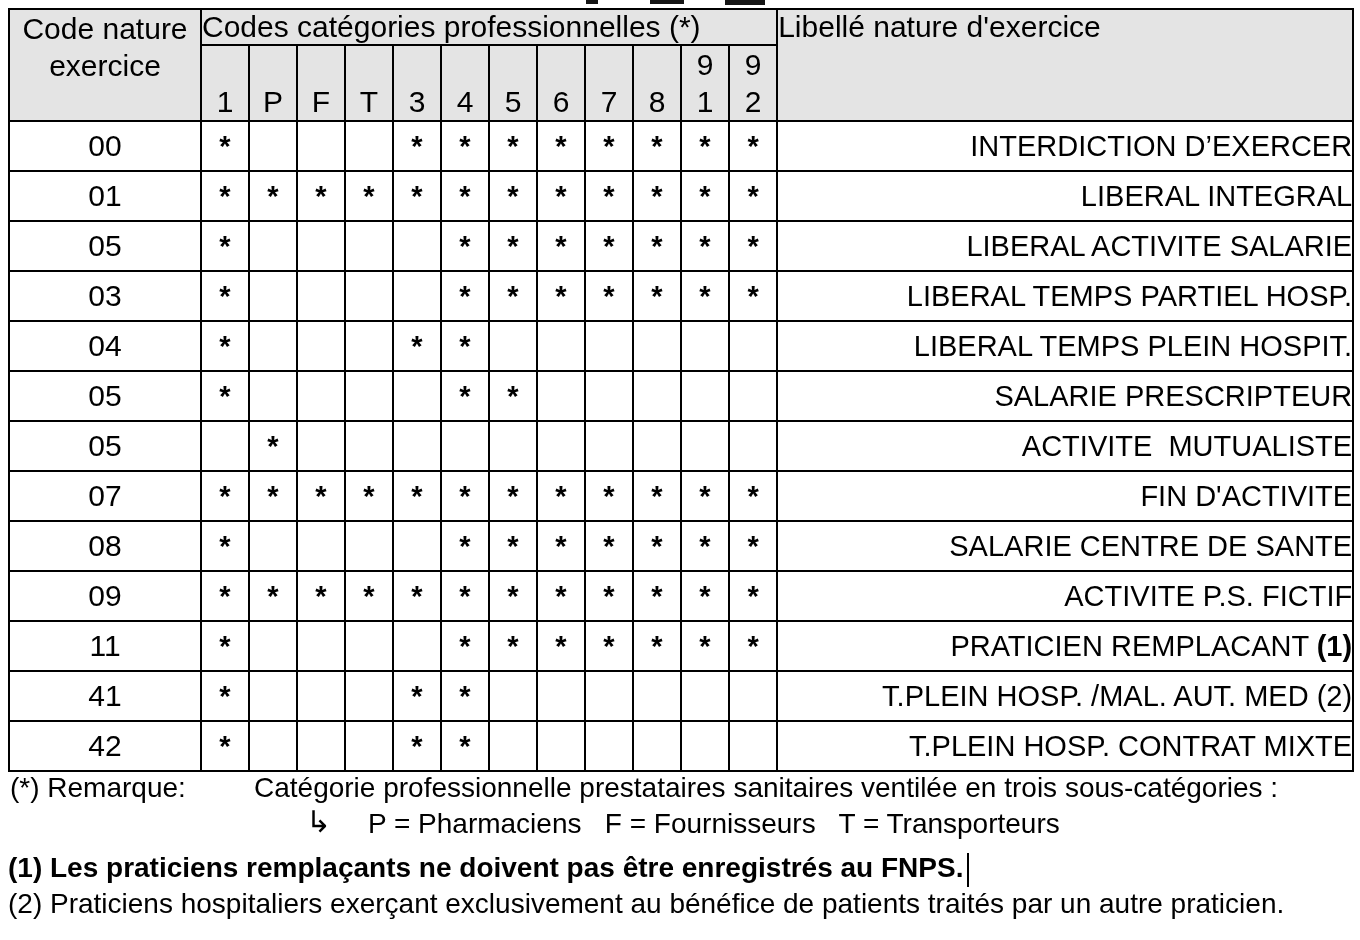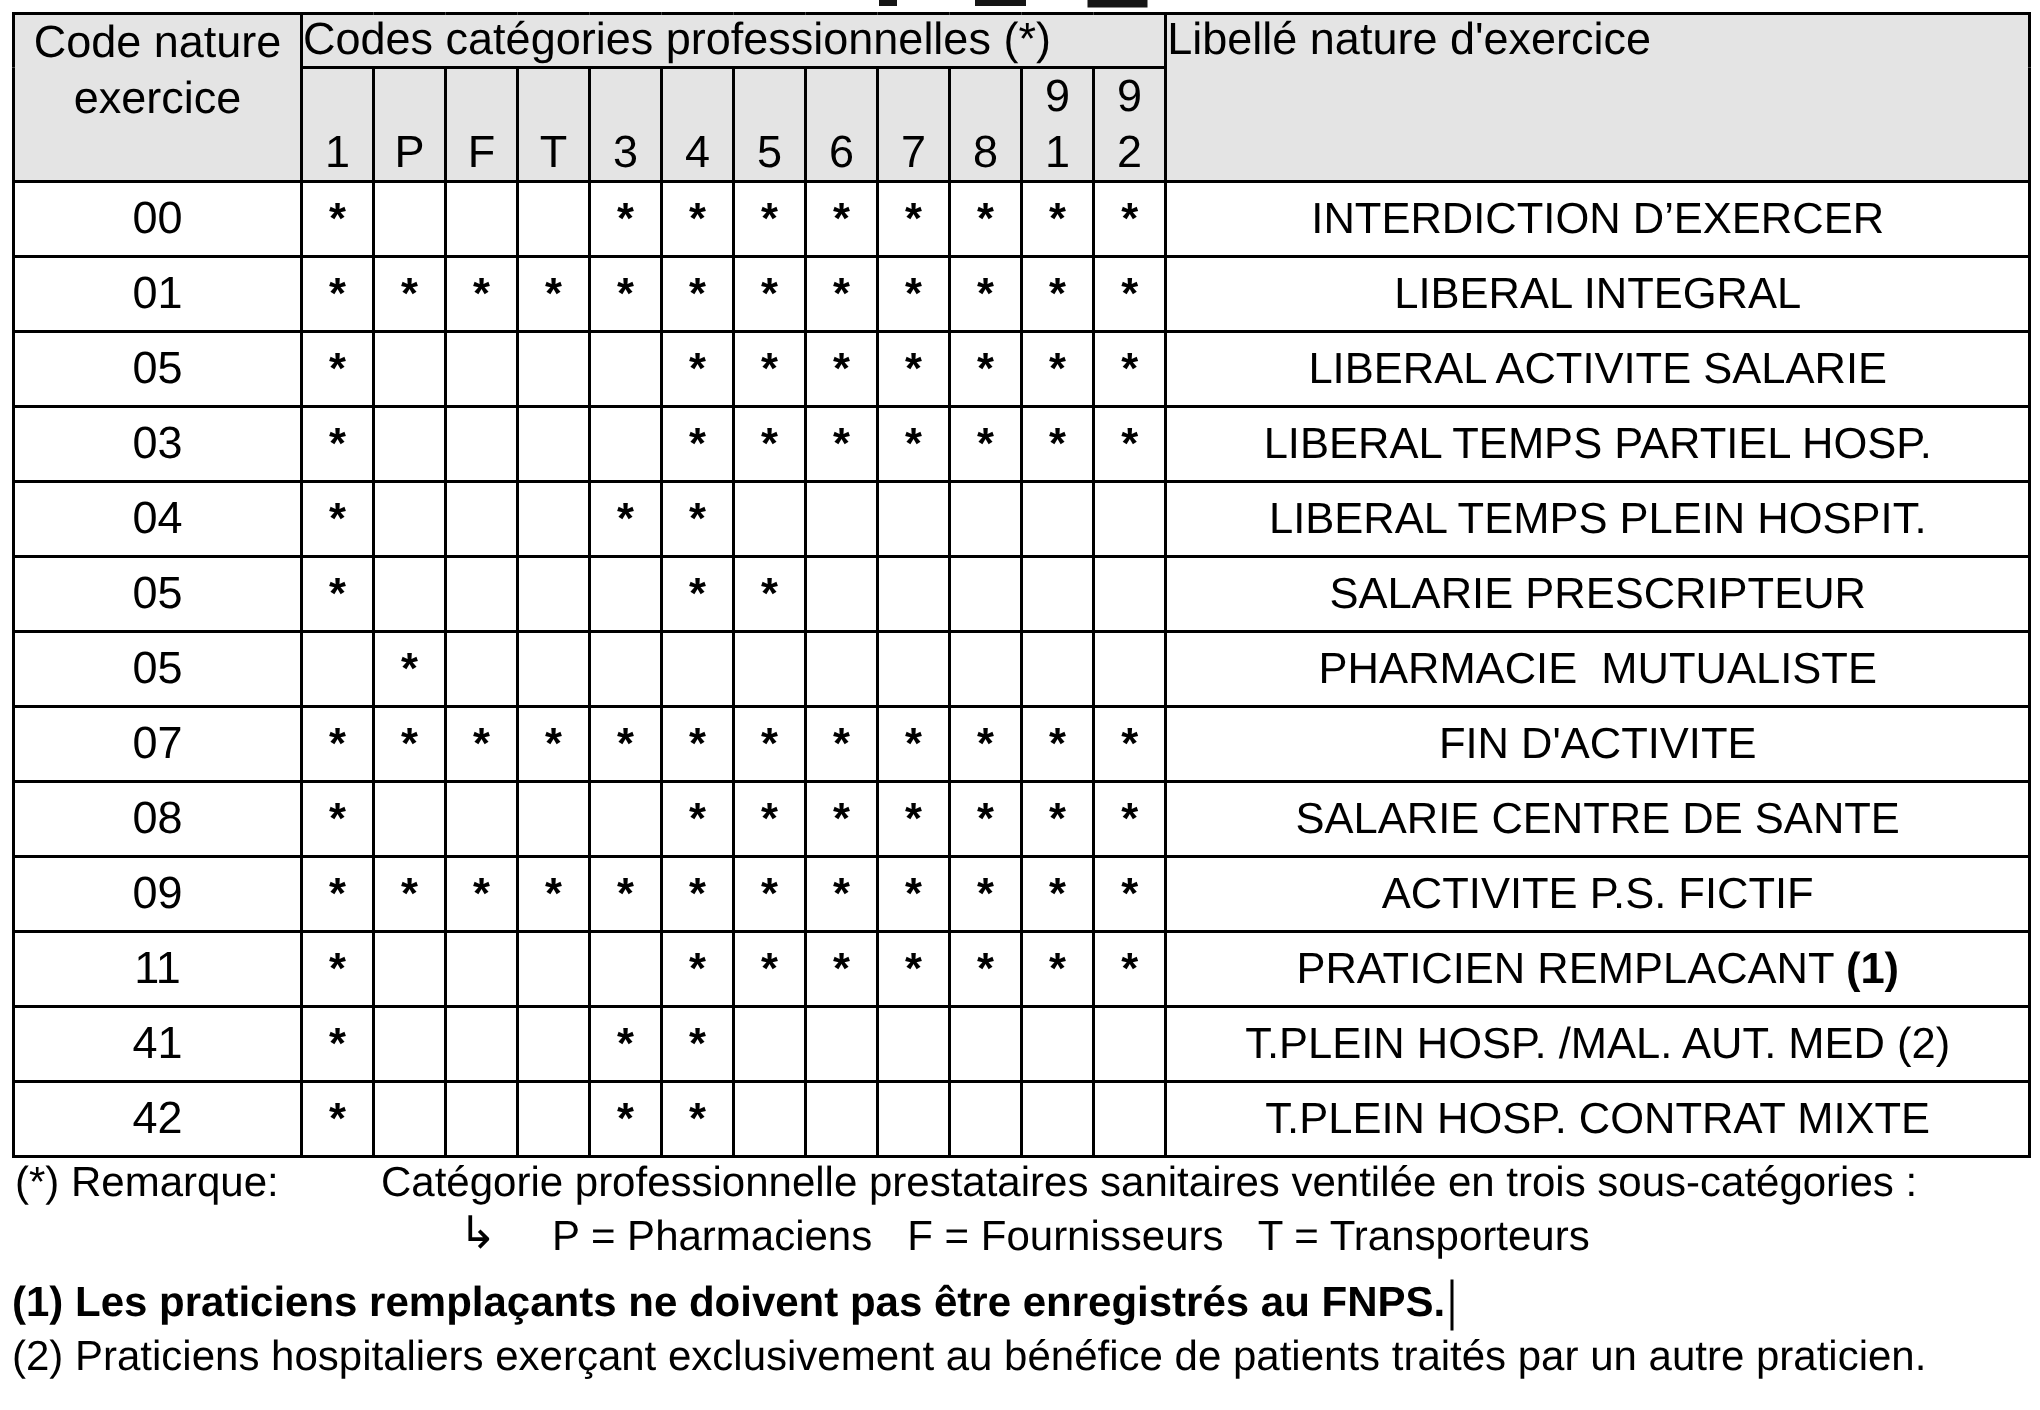--- a/index.html
+++ b/index.html
@@ -28,21 +28,21 @@
   .th-code { width:192px; vertical-align:top; text-align:center; line-height:37px; padding-top:3px; }
   .th-cat  { text-align:left; vertical-align:top; padding:1px 0 1px 5px; height:34px; line-height:34px; white-space:nowrap; }
   .th-label{ width:576px; vertical-align:top; text-align:left; padding:3px 0 0 6px; line-height:34px;margin-top:40px; }
   .sub-cell { width:48px; vertical-align:bottom; text-align:center; }
   .sub-cell .t, .sub-cell .b { height:37px; line-height:37px; font-size:30px; }
   .subheader-row { height:76px; }
 
   tbody tr { height:50px; }
   td.code-cell  { text-align:center; font-size:30px; vertical-align:middle; }
   td.mark-cell  { text-align:center; font-size:29px; font-weight:bold; vertical-align:middle; line-height:20px; }
-  td.label-cell { text-align:center; font-size:29px; vertical-align:middle; padding-left:6px; white-space:pre; }
+  td.label-cell { text-align:right; font-size:29px; vertical-align:middle; padding-left:6px; white-space:pre; }
   td.label-cell b { font-weight:bold; }
 
   
   .fn { position:absolute; font-size:28px; white-space:pre; }
   .remark-label { left:10px;  top:772px; }
   .remark-text  { left:254px; top:772px; }
   .arrow-glyph  { left:306px; top:804px; font-size:30px; }
   .remark-sub   { left:368px; top:808px; }
   .note1        { left:8px;   top:852px; font-weight:bold; }
   .note2        { left:8px;   top:888px; }
@@ -230,21 +230,21 @@
           <td class="mark-cell"></td>
           <td class="mark-cell"></td>
           <td class="mark-cell"></td>
           <td class="mark-cell"></td>
           <td class="mark-cell"></td>
           <td class="mark-cell"></td>
           <td class="mark-cell"></td>
           <td class="mark-cell"></td>
           <td class="mark-cell"></td>
           <td class="mark-cell"></td>
-          <td class="label-cell"><span>PHARMACIE  MUTUALISTE</span></td>
+          <td class="label-cell"><span>ACTIVITE  MUTUALISTE</span></td>
         </tr>
         <tr>
           <td class="code-cell">07</td>
           <td class="mark-cell">*</td>
           <td class="mark-cell">*</td>
           <td class="mark-cell">*</td>
           <td class="mark-cell">*</td>
           <td class="mark-cell">*</td>
           <td class="mark-cell">*</td>
           <td class="mark-cell">*</td>

